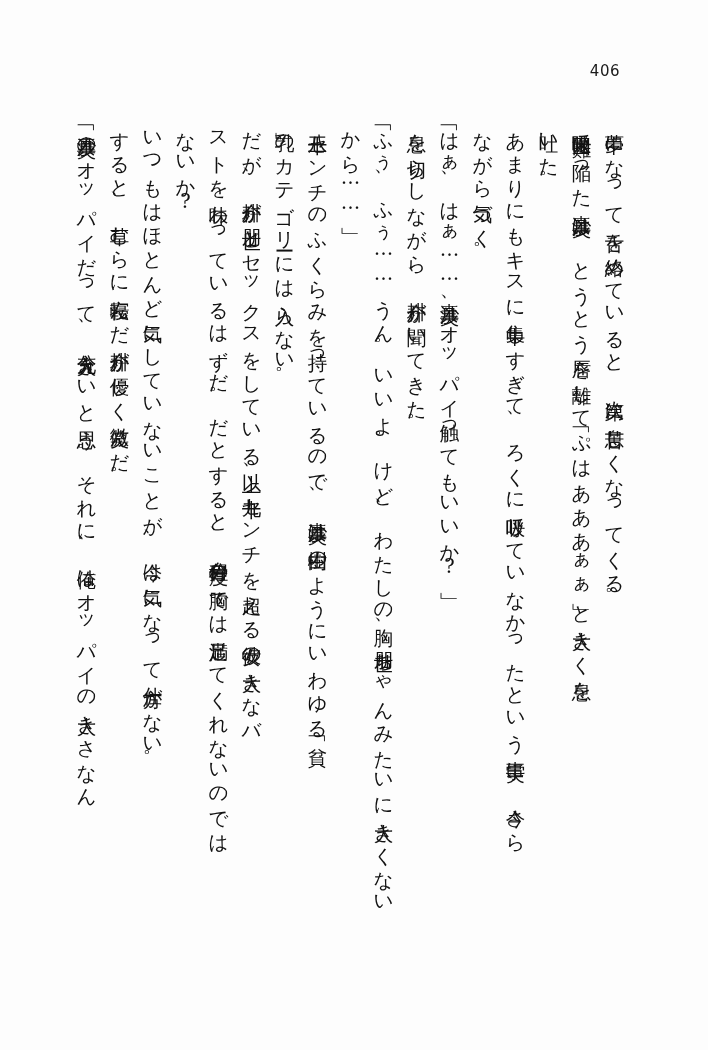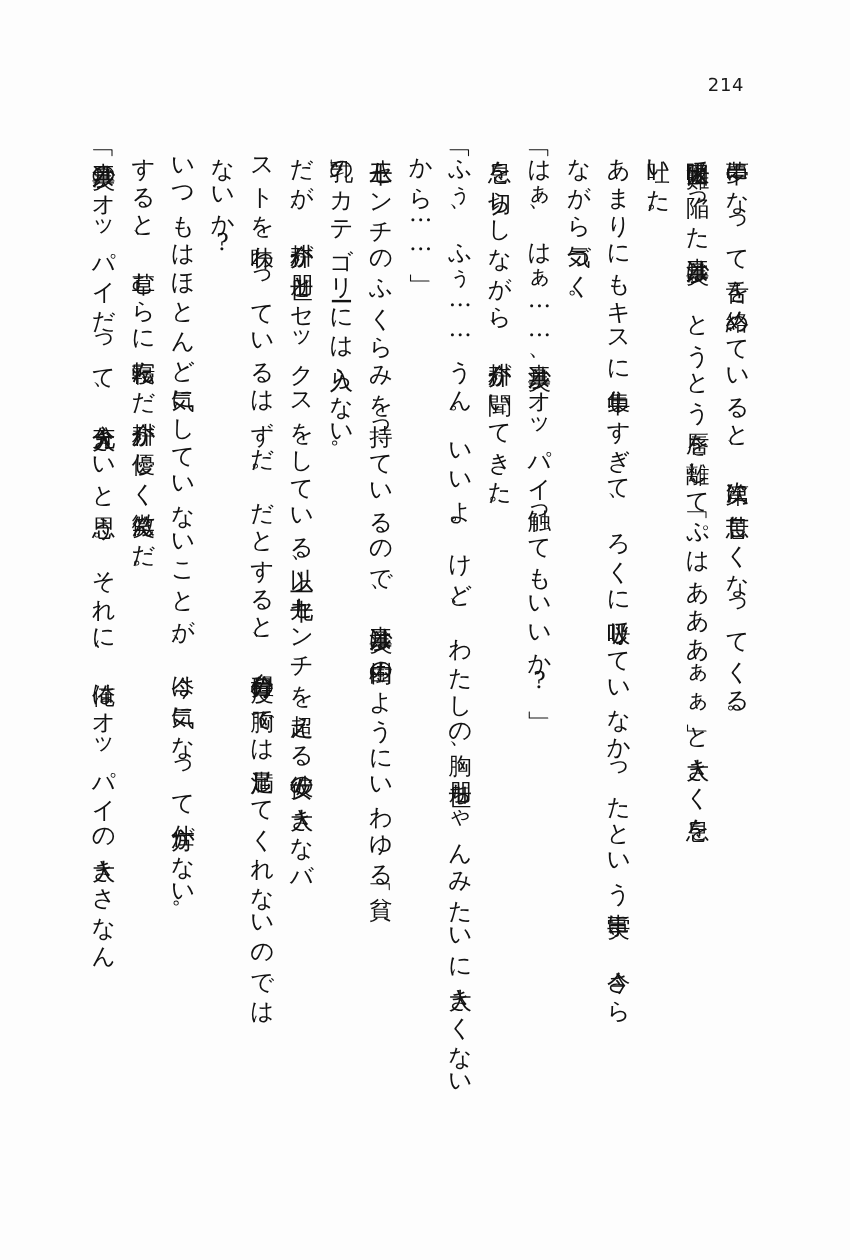--- a/index.html
+++ b/index.html
@@ -58,21 +58,21 @@
     font-family: "DejaVu Serif", "Liberation Serif", serif;
     font-weight: 500;
   }
   
 </style>
 </head>
 <body>
 
 <div id="page">
 
-  <div id="page-number">214</div>
+  <div id="page-number">406</div>
 
   <div id="text-block">
     <div class="col">夢中になって舌を絡めていると、次第に息苦しくなってくる。</div>
     <div class="col">呼吸困難に陥った真沙美は、とうとう唇を離して「ぷはあああぁぁ」と大きく息を</div>
     <div class="col">吐いた。</div>
     <div class="col">あまりにもキスに集中しすぎて、ろくに呼吸していなかったという事実に、今さら</div>
     <div class="col">ながら気づく。</div>
     <div class="col">「はぁ、はぁ……真沙美、オッパイ触ってもいいか?」</div>
     <div class="col">息を切らしながら、耕介が聞いてきた。</div>
     <div class="col">「ふぅ、ふぅ……うん。いいよ。けど、わたしの胸、朋世ちゃんみたいに大きくない</div>

